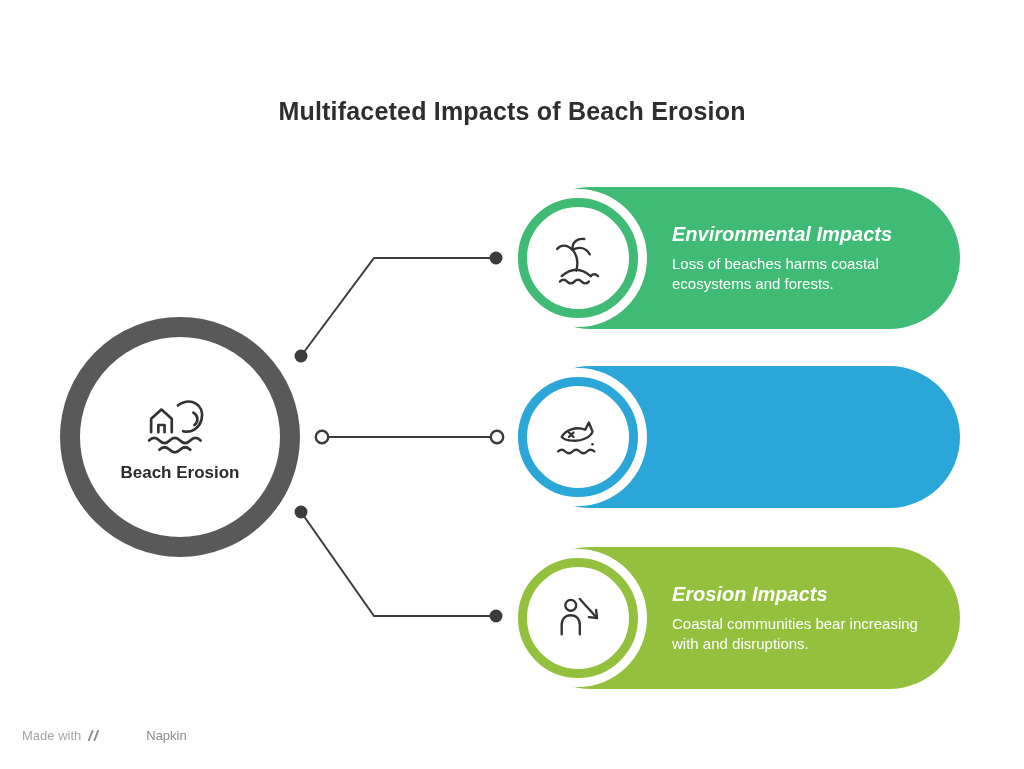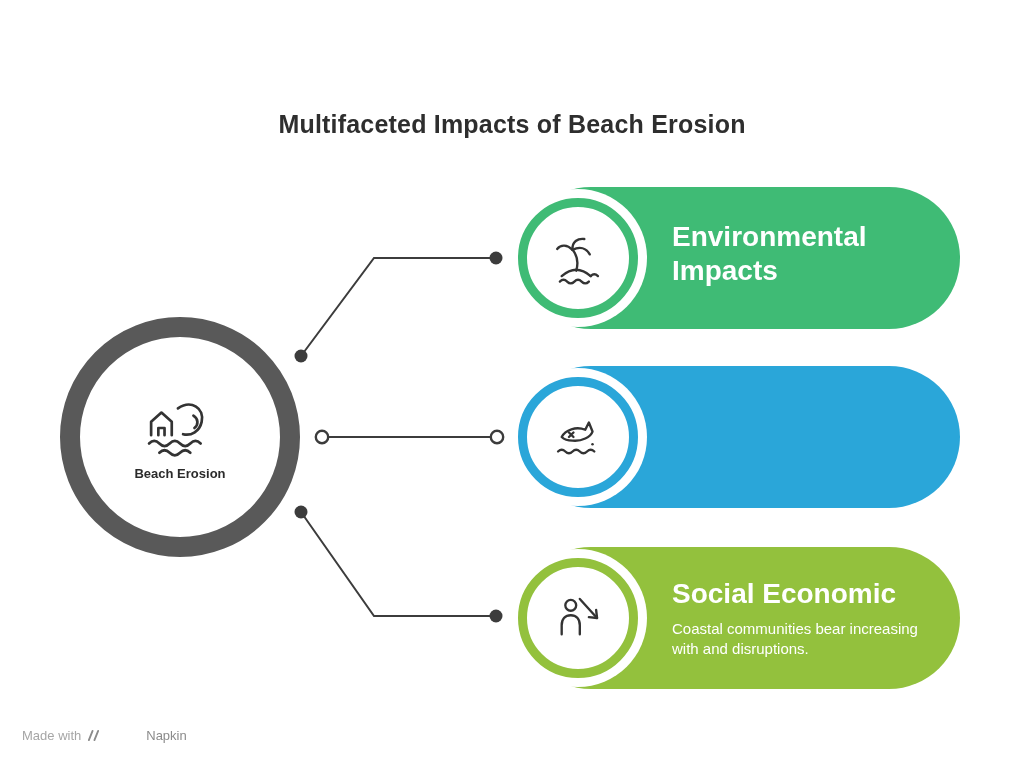--- a/index.html
+++ b/index.html
@@ -2,50 +2,50 @@
 <html><head>
 <meta charset="utf-8">
 <style>
   * { box-sizing: border-box; }
   html,body { margin:0; padding:0; background:#fff; font-family:"Liberation Sans", sans-serif; }
   .canvas {
     position:relative; width:1024px; height:769px; background:#ffffff; overflow:hidden;
   }
   .main-title {
     position:absolute; top:97px; left:0; width:1024px; text-align:center;
-    font-size:25px; font-weight:700; color:#2e2e2e; letter-spacing:0.2px;margin-top:13px;
+    font-size:25px; font-weight:700; color:#2e2e2e; letter-spacing:0.2px;
   }
 
   
   .center-node {
     position:absolute; left:60px; top:317px; width:240px; height:240px;
     border:20px solid #595959; border-radius:50%; background:#fff;
     display:flex; flex-direction:column; align-items:center; justify-content:center; gap:6px;
   }
-  .center-node .label { font-size:13px; font-weight:700; color:#2b2b2b; }
+  .center-node .label { font-size:17px; font-weight:700; color:#2b2b2b; }
 
   
   .connectors { position:absolute; left:0; top:0; width:1024px; height:769px; pointer-events:none; }
 
   
   .card {
     position:absolute; left:520px; width:440px; height:142px; border-radius:71px;
     color:#fff;
   }
   .bg-green { background:#3fbb75; }
   .bg-blue  { background:#2aa6d9; }
   .bg-lime  { background:#93c13d; }
   .card-1 { top:187px; }
   .card-2 { top:366px; }
   .card-3 { top:547px; }
   .card-content {
     height:100%; margin-left:152px; padding:14px 34px 14px 0;
     display:flex; flex-direction:column; justify-content:center;
   }
-  .card-title { font-size:28px; font-weight:700; margin:0 0 8px 0; line-height:1.2; }
+  .card-title { font-size:20px; font-weight:700; margin:0 0 8px 0; line-height:1.2;font-style:italic; }
   .card-body  { font-size:15px; margin:0; line-height:1.33; }
 
   .icon-badge {
     position:absolute; left:-2px; top:11px; width:120px; height:120px;
     border-radius:50%; background:#fff; border:9px solid;
     box-shadow:0 0 0 9px #ffffff;
     display:flex; align-items:center; justify-content:center;
   }
   .c-green { border-color:#3fbb75; }
   .c-blue  { border-color:#2aa6d9; }
@@ -104,20 +104,21 @@
         <path d="M26 23 c-6 -6 -13 -6 -17 -1"></path>
         <path d="M26 23 c-1 -9 6 -13 13 -12"></path>
         <path d="M26 23 c8 -4 15 -2 19 5"></path>
         <path d="M14 52 q16 -14 32 0"></path>
         <path d="M46 52 q4 -4 8 0"></path>
         <path d="M12 58 q4 -4 8 0 t8 0 t8 0 t8 0"></path>
       </svg>
     </div>
     <div class="card-content">
       <h2 class="card-title">Environmental Impacts</h2>
+      <p class="card-body">Loss of beaches harms coastal ecosystems and forests.</p>
     </div>
   </div>
 
   <div class="card card-2 bg-blue">
     <div class="icon-badge c-blue">
       <svg class="line-icon" width="58" height="58" viewBox="0 0 64 64">
         <path d="M14 32 c4 -8 16 -12 26 -8 l4 -8 4 10 c-2 6 -12 11 -22 10 c-5 0 -10 -2 -12 -4 z"></path>
         <path d="M22 27 l5 5 M27 27 l-5 5"></path>
         <circle cx="48" cy="40" r="1.4" fill="#333" stroke="none"></circle>
         <path d="M10 48 q4 -4 8 0 t8 0 t8 0 t8 0 t8 0"></path>
@@ -128,21 +129,21 @@
   <div class="card card-3 bg-lime">
     <div class="icon-badge c-lime">
       <svg class="line-icon" width="58" height="58" viewBox="0 0 64 64">
         <circle cx="24" cy="18" r="6"></circle>
         <path d="M14 50 v-10 c0 -7 4 -11 10 -11 s10 4 10 11 v10"></path>
         <path d="M34 11 L53 32"></path>
         <path d="M44 31 L53 32 L52 23"></path>
       </svg>
     </div>
     <div class="card-content">
-      <h2 class="card-title">Social Economic</h2>
+      <h2 class="card-title">Erosion Impacts</h2>
       <p class="card-body">Coastal communities bear increasing with and disruptions.</p>
     </div>
   </div>
 
   <div class="footer">
     <span>Made with</span>
     <svg width="15" height="13" viewBox="0 0 16 14" fill="none" stroke="#8b8b8b" stroke-width="2" stroke-linecap="round">
       <path d="M3 12 L7 2"></path>
       <path d="M9 12 L13 2"></path>
     </svg>

